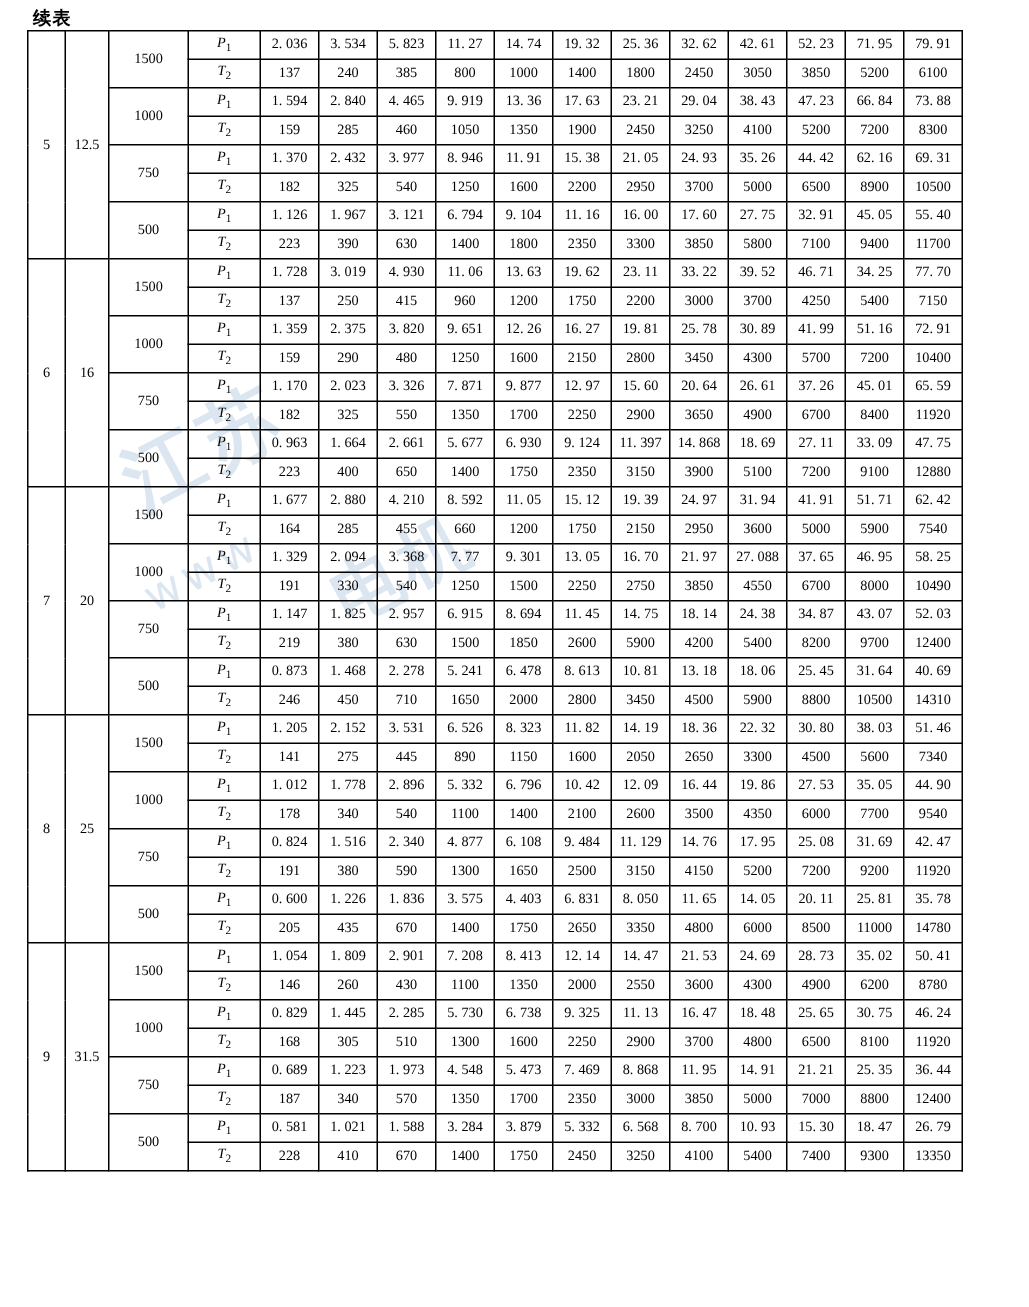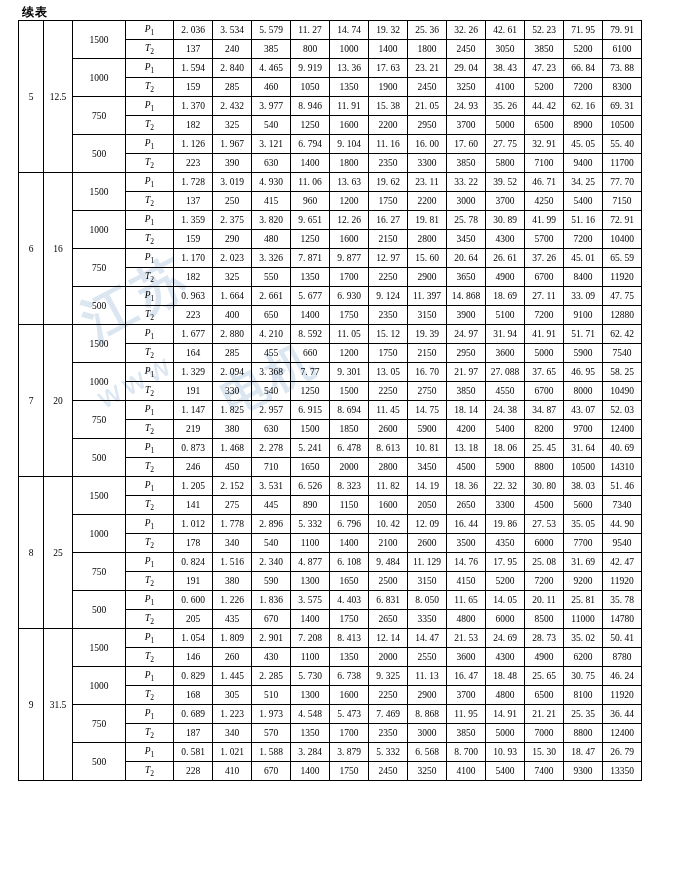--- a/index.html
+++ b/index.html
@@ -94,26 +94,26 @@
 
   <table class="datatable">
     <tbody id="table-body">
         <tr>
           <td class="c-group" rowspan="8">5</td>
           <td class="c-size" rowspan="8">12.5</td>
           <td class="c-speed" rowspan="2">1500</td>
           <td class="c-sym"><span class="sym">P<sub>1</sub></span></td>
           <td class="c-val">2. 036</td>
           <td class="c-val">3. 534</td>
-          <td class="c-val">5. 579</td>
+          <td class="c-val">5. 823</td>
           <td class="c-val">11. 27</td>
           <td class="c-val">14. 74</td>
           <td class="c-val">19. 32</td>
           <td class="c-val">25. 36</td>
-          <td class="c-val">32. 26</td>
+          <td class="c-val">32. 62</td>
           <td class="c-val">42. 61</td>
           <td class="c-val">52. 23</td>
           <td class="c-val">71. 95</td>
           <td class="c-val">79. 91</td>
         </tr>
         <tr>
           <td class="c-sym"><span class="sym">T<sub>2</sub></span></td>
           <td class="c-val">137</td>
           <td class="c-val">240</td>
           <td class="c-val">385</td>

